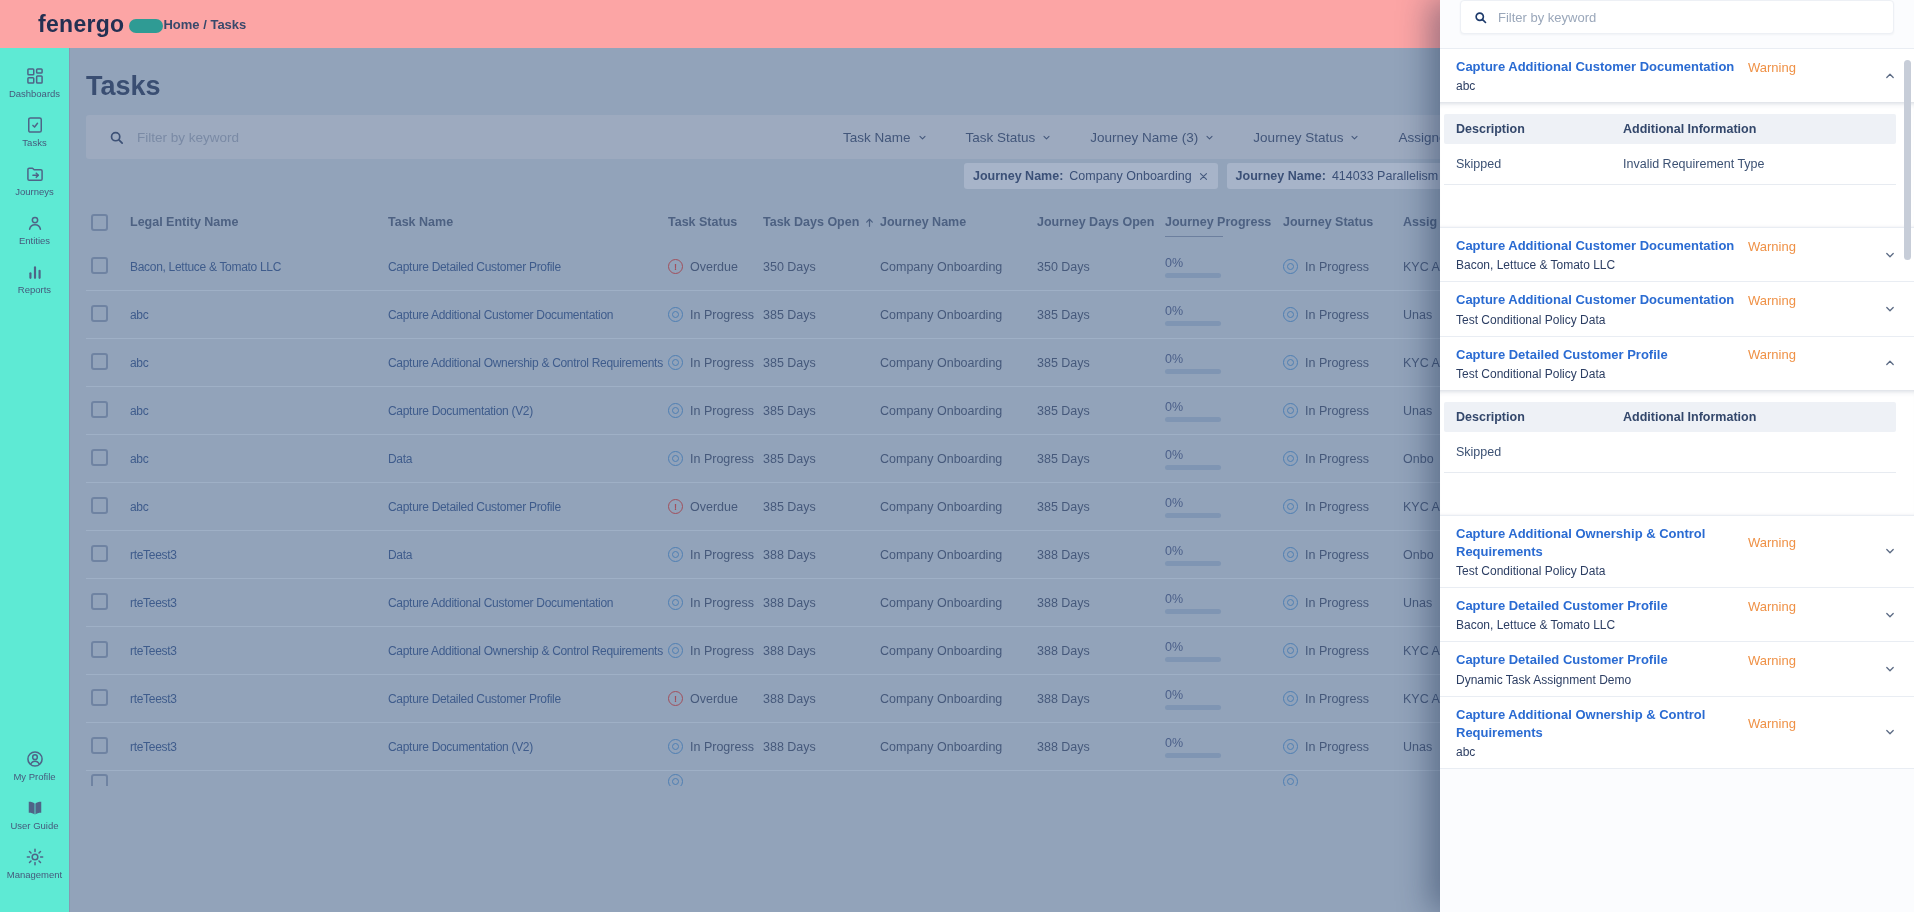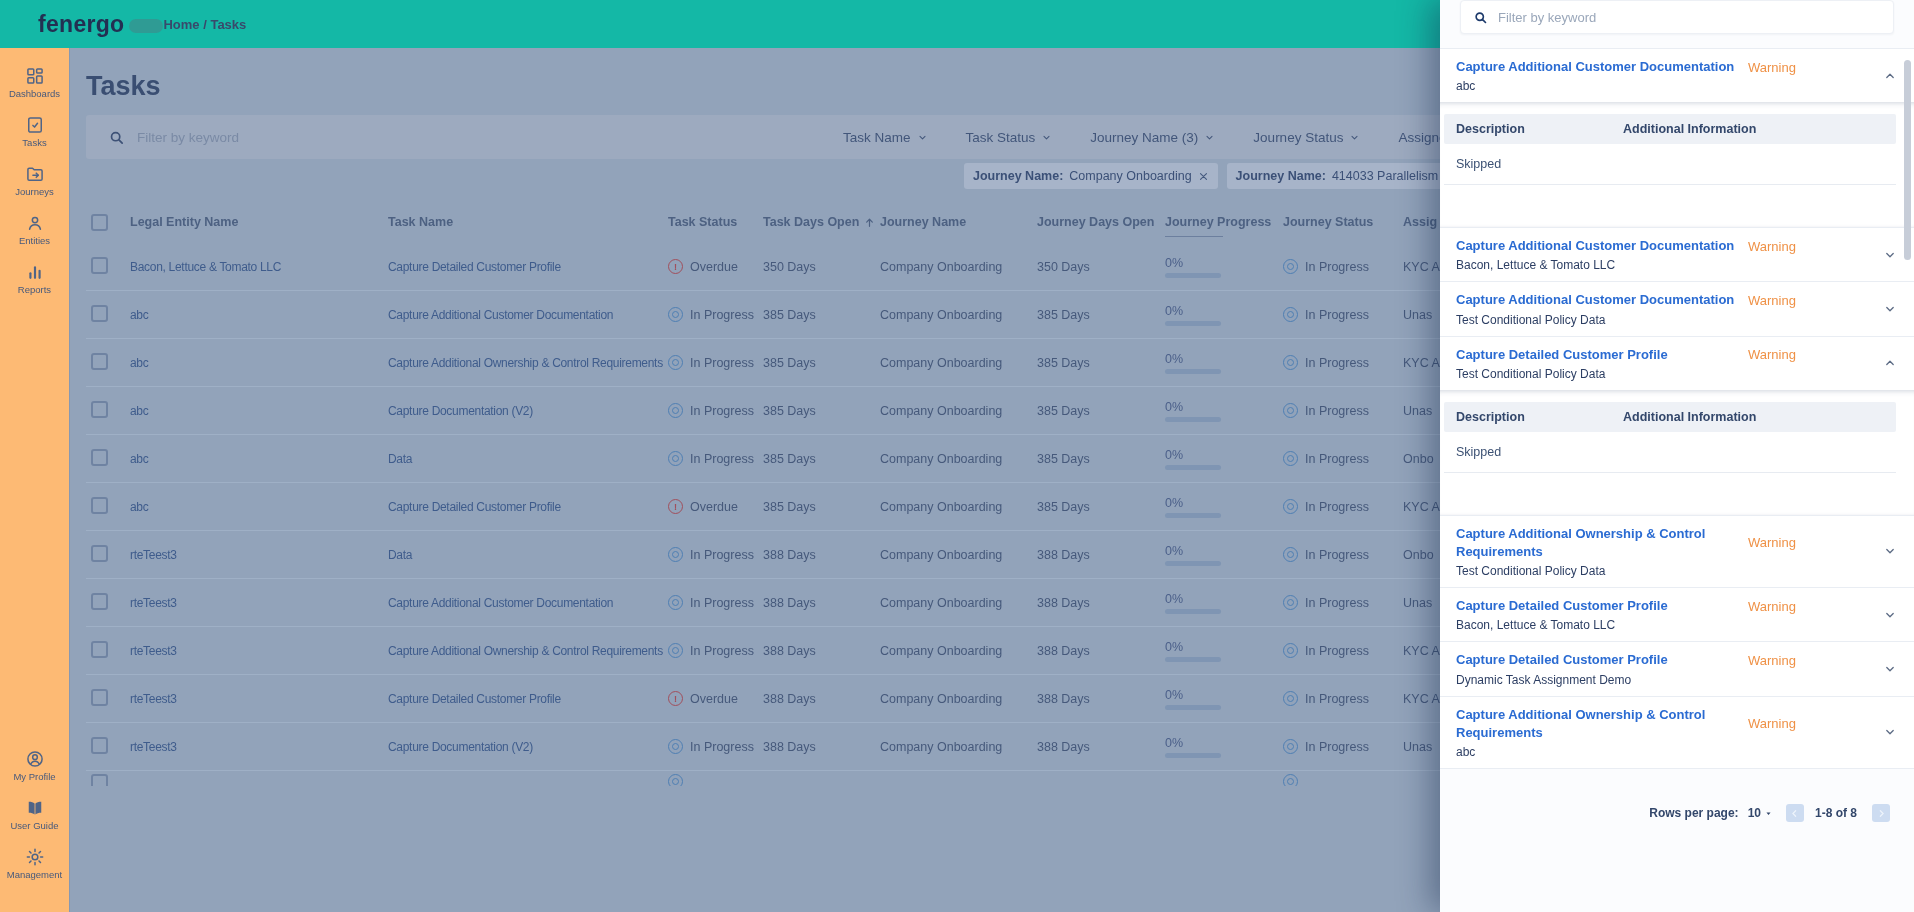--- a/index.html
+++ b/index.html
@@ -1,26 +1,26 @@
 <!DOCTYPE html>
 <html><head>
 <meta charset="utf-8">
 <style>
   * { margin:0; padding:0; box-sizing:border-box; }
   html,body { width:1914px; height:912px; font-family:"Liberation Sans", sans-serif; }
   .app { position:relative; width:1914px; height:912px; overflow:hidden; background:#92a3ba; }
 
   
-  .topbar { position:absolute; left:0; top:0; width:100%; height:48px; background:#14b8a6; display:flex; align-items:center; z-index:1; }
+  .topbar { position:absolute; left:0; top:0; width:100%; height:48px; background:#fca5a5; display:flex; align-items:center; z-index:1; }
   .logo { display:flex; align-items:center; margin-left:38px; }
   .logo-text { font-size:23px; font-weight:700; color:#233052; letter-spacing:.3px; }
   .logo-pill { width:34px; height:14px; border-radius:8px; background:#2f9b94; margin-left:5px; margin-top:4px; }
   .breadcrumb { font-size:13px; font-weight:600; color:#39496b; }
 
-  .sidebar { position:absolute; left:0; top:48px; bottom:0; width:70px; background:#fdba74; border-right:1px solid #8798b1; display:flex; flex-direction:column; justify-content:space-between; z-index:1; }
+  .sidebar { position:absolute; left:0; top:48px; bottom:0; width:70px; background:#5eead4; border-right:1px solid #8798b1; display:flex; flex-direction:column; justify-content:space-between; z-index:1; }
   .side-top { padding-top:10px; } .side-bottom { padding-bottom:24px; }
   .side-item { display:flex; flex-direction:column; align-items:center; gap:2px; padding:8px 0; cursor:pointer; color:#4f6487; }
   .side-item .icn { width:20px; height:20px; }
   .side-lbl { font-size:9.5px; color:#46597c; }
 
   .content { position:absolute; left:70px; top:48px; right:0; bottom:0; padding:22px 16px 0; z-index:1; }
   .page-title { font-size:27px; line-height:32px; font-weight:600; color:#3a4e72; margin-bottom:13px; }
 
   .filterbar { position:relative; width:1506px; height:44px; background:#9daabf; border-radius:3px; display:flex; align-items:center; }
   .search-ic { width:17px; height:17px; color:#3d5176; margin-left:22px; }
@@ -586,20 +586,21 @@
                 <path d="M6.5 14.5L12 9l5.5 5.5"></path>
               </svg></span>
     </div>
           <div class="pdetail">
       <div class="pd-hrow">
               <div class="pd-h">Description</div>
               <div class="pd-h">Additional Information</div>
             </div>
       <div class="pd-row">
               <div class="pd-c">Skipped</div>
+              <div class="pd-c">Invalid Requirement Type</div>
             </div>
     </div>
         </div>
         <div class="pitem">
     <div class="pitem-head">
       <div class="title-row">
         <div class="pitem-title">Capture Additional Customer Documentation</div>
         <div class="pitem-sev">Warning</div>
       </div>
       <div class="pitem-sub">Bacon, Lettuce &amp; Tomato LLC</div>
@@ -683,37 +684,15 @@
         <div class="pitem-title">Capture Additional Ownership &amp; Control Requirements</div>
         <div class="pitem-sev">Warning</div>
       </div>
       <div class="pitem-sub">abc</div>
       <span class="pitem-chev"><svg viewBox="0 0 24 24" fill="none" stroke="currentColor" stroke-width="2.2" stroke-linecap="round" stroke-linejoin="round">
                 <path d="M6.5 9.5l5.5 5.5 5.5-5.5"></path>
               </svg></span>
     </div>
         </div>
       </div>
-    <div class="pfoot">
-      <span class="rpp-label">Rows per page:</span>
-      <span class="rpp-select">
-        <span>10</span>
-        <span class="icn">
-          <svg viewBox="0 0 24 24">
-              <path d="M6.5 9h11L12 16z" fill="currentColor"></path>
-            </svg>
-        </span>
-      </span>
-      <span class="pbtn">
-        <svg viewBox="0 0 24 24" fill="none" stroke="currentColor" stroke-width="2.6" stroke-linecap="round">
-            <path d="M14.5 6l-6 6 6 6"></path>
-          </svg>
-      </span>
-      <span class="pg-range">1-8 of 8</span>
-      <span class="pbtn">
-        <svg viewBox="0 0 24 24" fill="none" stroke="currentColor" stroke-width="2.6" stroke-linecap="round">
-            <path d="M9.5 6l6 6-6 6"></path>
-          </svg>
-      </span>
-    </div>
     <div class="pscroll"></div>
   </section>
 </div>
 
 </body></html>

